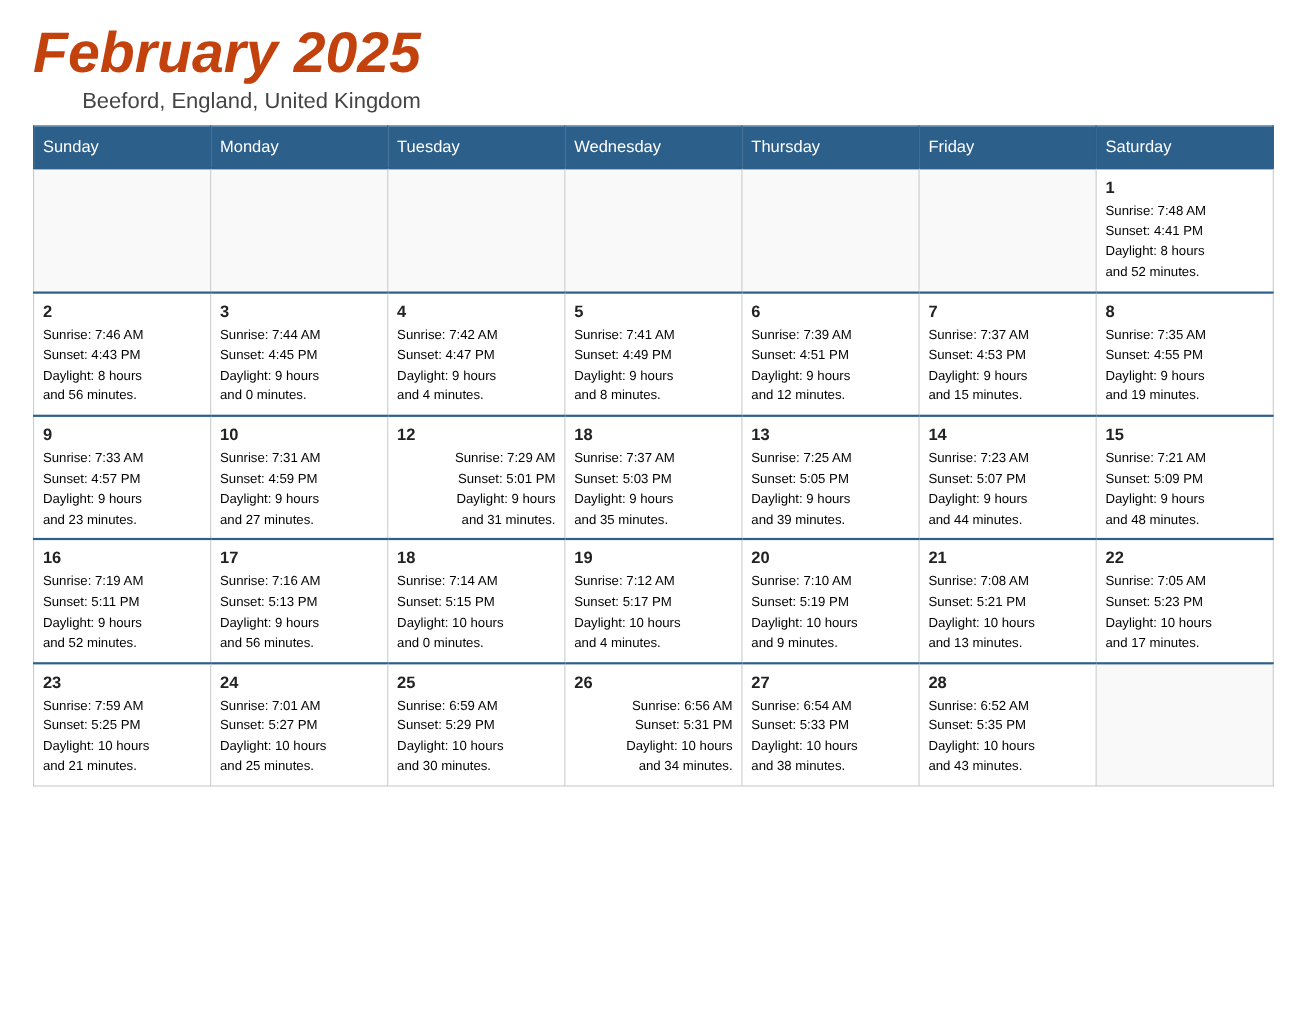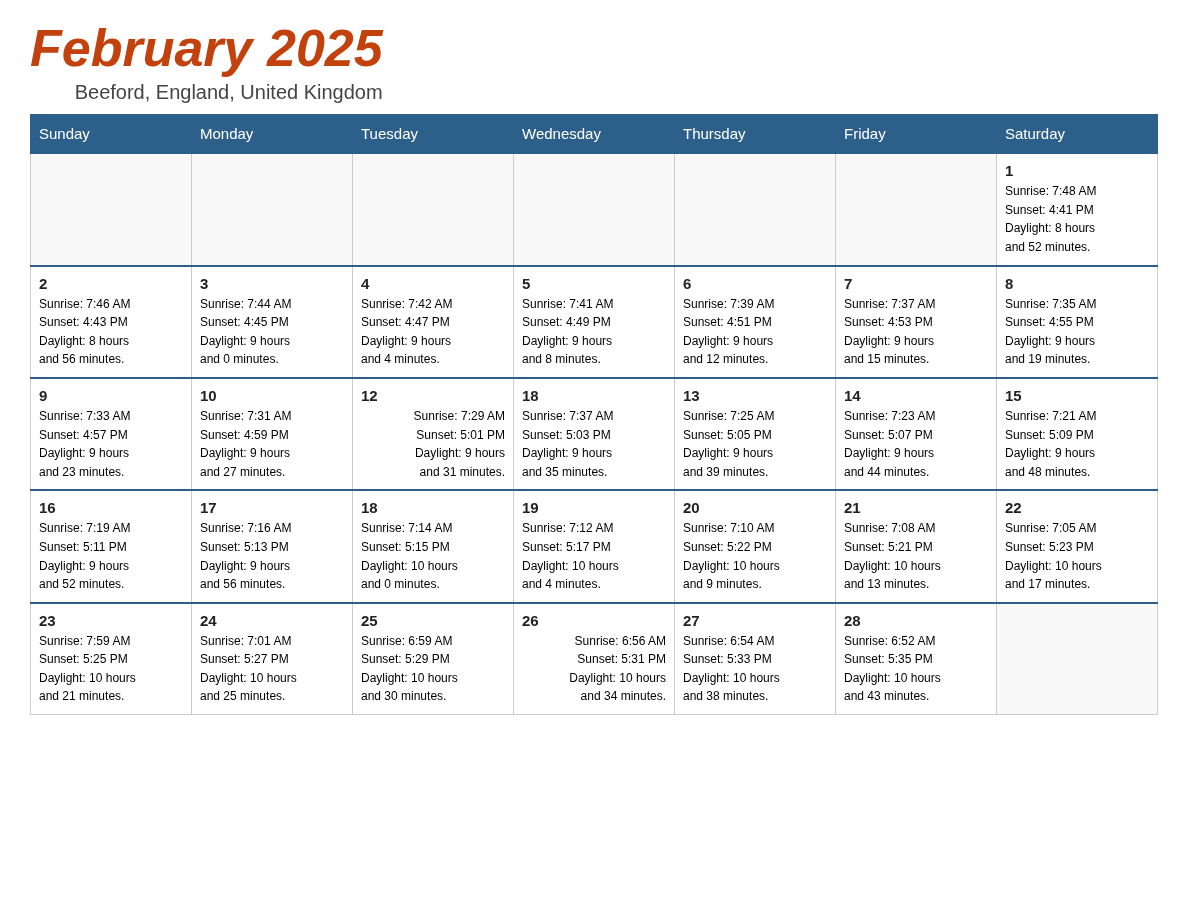--- a/index.html
+++ b/index.html
@@ -262,21 +262,21 @@
         <td>
           <span class="day-number">19</span>
           <div class="day-info" style="white-space: pre-line;">Sunrise: 7:12 AM
 Sunset: 5:17 PM
 Daylight: 10 hours
 and 4 minutes.</div>
         </td>
         <td>
           <span class="day-number">20</span>
           <div class="day-info" style="white-space: pre-line;">Sunrise: 7:10 AM
-Sunset: 5:22 PM
+Sunset: 5:19 PM
 Daylight: 10 hours
 and 9 minutes.</div>
         </td>
         <td>
           <span class="day-number">21</span>
           <div class="day-info" style="white-space: pre-line;">Sunrise: 7:08 AM
 Sunset: 5:21 PM
 Daylight: 10 hours
 and 13 minutes.</div>
         </td>

